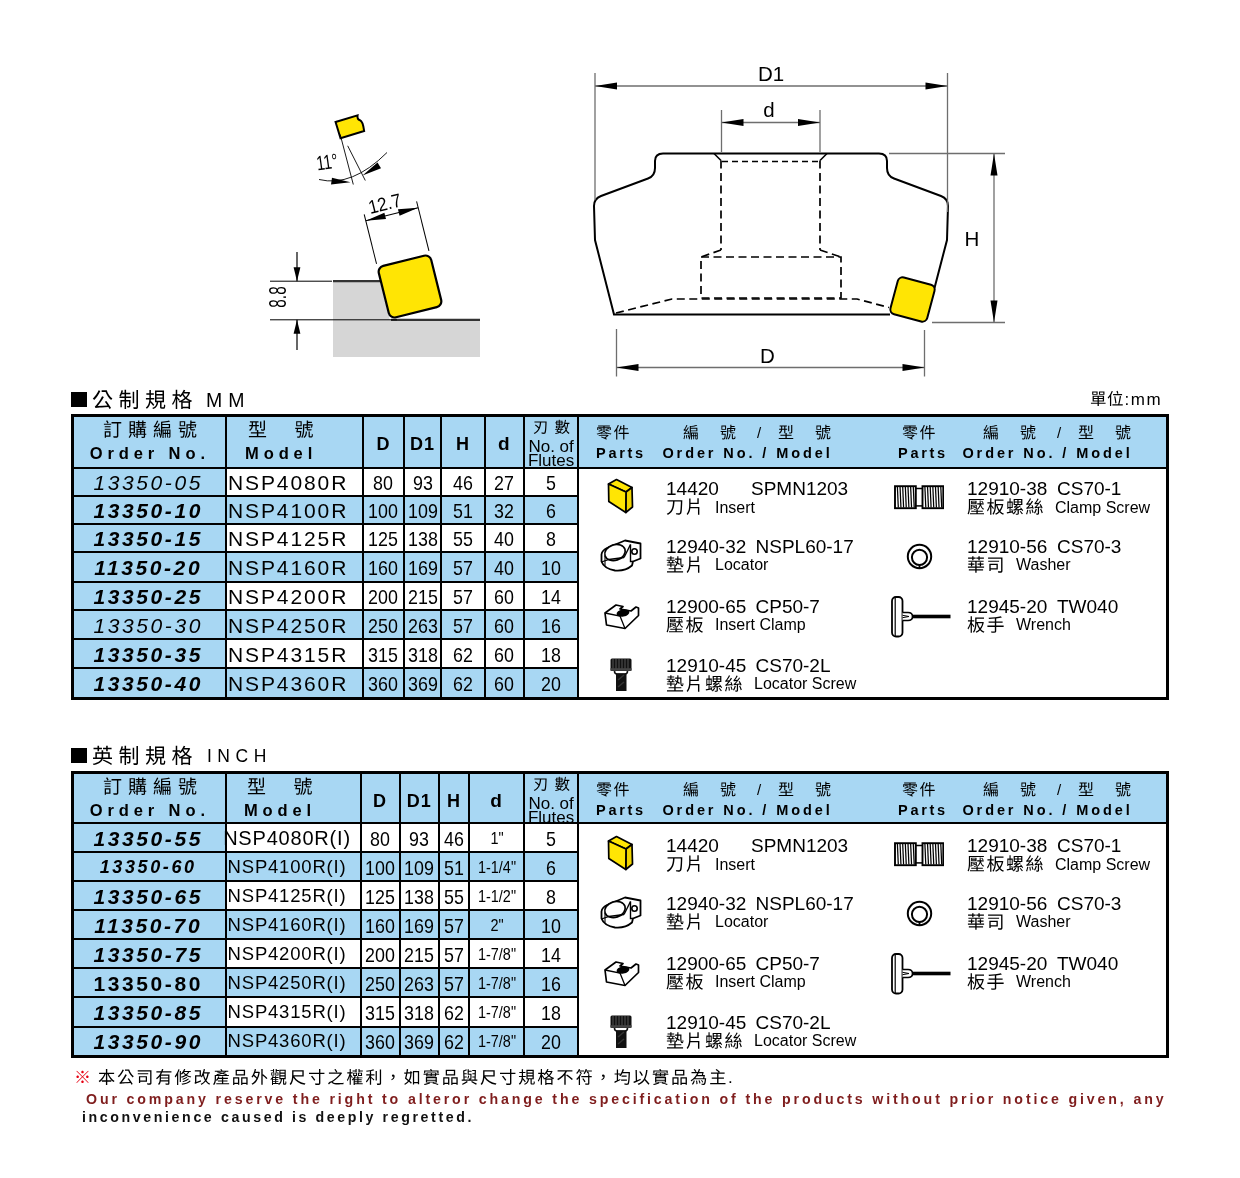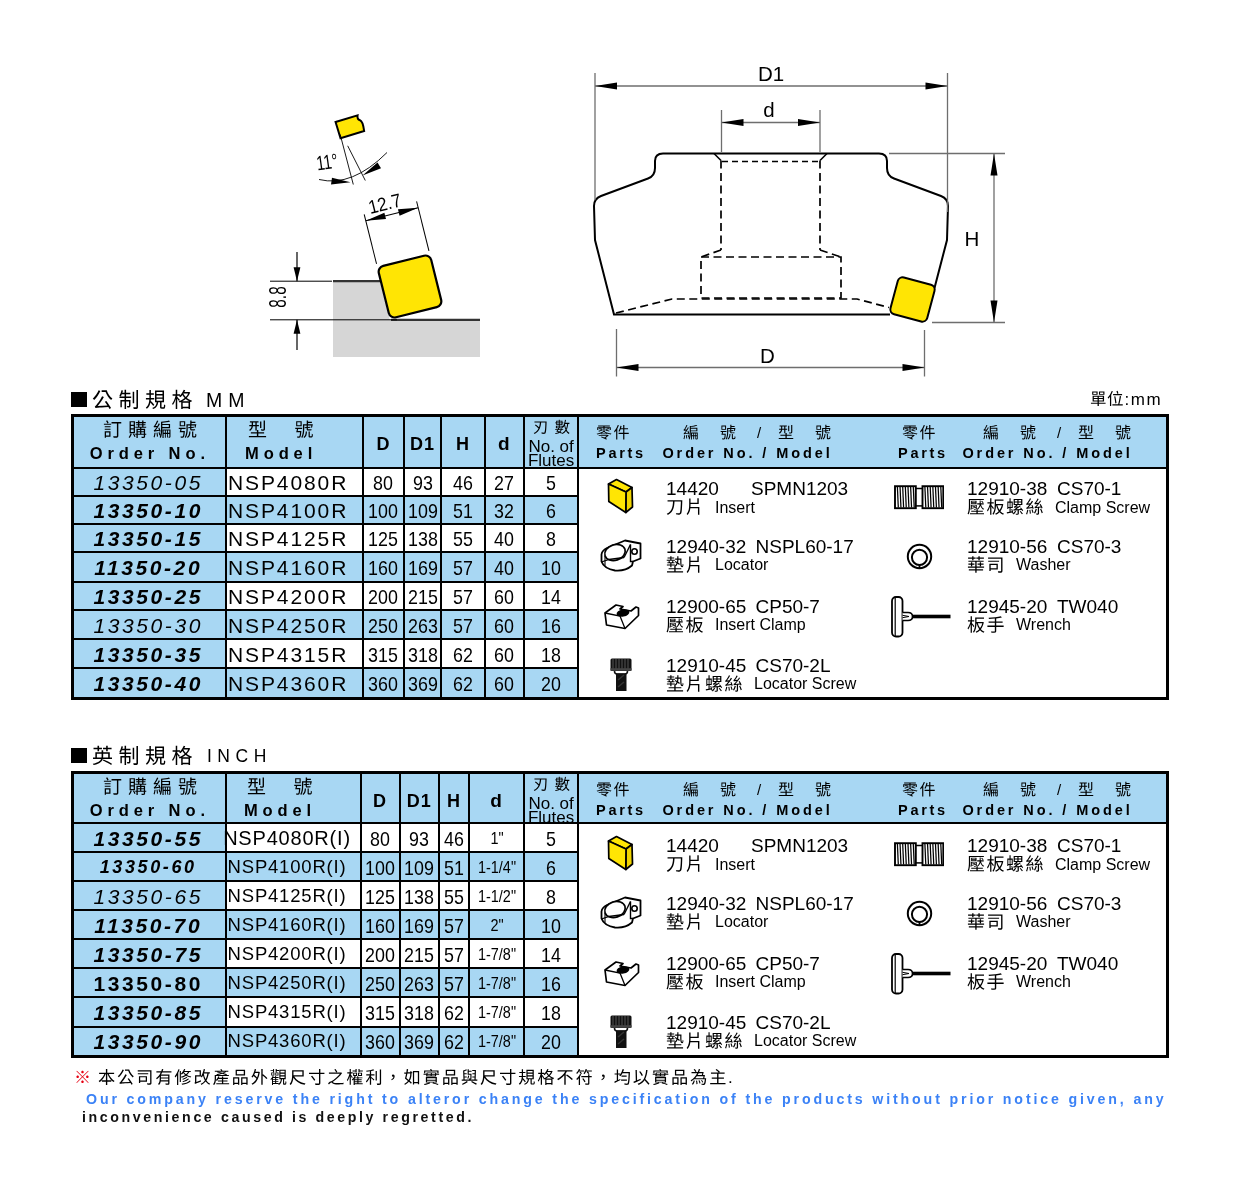--- a/index.html
+++ b/index.html
@@ -465,21 +465,21 @@
 <div class="ct" style="left:454.1px;top:837.8px;font-size:21px;transform:translate(-50%,-50%) scaleX(0.85);">46</div>
 <div class="ct" style="left:496.6px;top:837.8px;font-size:17px;transform:translate(-50%,-50%) scaleX(0.85);">1"</div>
 <div class="ct" style="left:551.1px;top:837.8px;font-size:21px;transform:translate(-50%,-50%) scaleX(0.85);">5</div>
 <div class="ct" style="left:148.2px;top:866.7px;font-size:18px;font-weight:bold;font-style:italic;letter-spacing:2.6px">13350-60</div>
 <div class="ct" style="left:287.0px;top:866.7px;font-size:18.5px;letter-spacing:0.8px">NSP4100R(I)</div>
 <div class="ct" style="left:380.1px;top:866.7px;font-size:21px;transform:translate(-50%,-50%) scaleX(0.85);">100</div>
 <div class="ct" style="left:419.3px;top:866.7px;font-size:21px;transform:translate(-50%,-50%) scaleX(0.85);">109</div>
 <div class="ct" style="left:454.1px;top:866.7px;font-size:21px;transform:translate(-50%,-50%) scaleX(0.85);">51</div>
 <div class="ct" style="left:496.6px;top:866.7px;font-size:17px;transform:translate(-50%,-50%) scaleX(0.85);">1-1/4"</div>
 <div class="ct" style="left:551.1px;top:866.7px;font-size:21px;transform:translate(-50%,-50%) scaleX(0.85);">6</div>
-<div class="ct" style="left:148.2px;top:895.7px;font-size:21px;font-weight:normal;font-style:italic;letter-spacing:2.6px">13350-65</div>
+<div class="ct" style="left:148.2px;top:895.7px;font-size:21px;font-weight:bold;font-style:italic;letter-spacing:2.6px">13350-65</div>
 <div class="ct" style="left:287.0px;top:895.7px;font-size:18.5px;letter-spacing:0.8px">NSP4125R(I)</div>
 <div class="ct" style="left:380.1px;top:895.7px;font-size:21px;transform:translate(-50%,-50%) scaleX(0.85);">125</div>
 <div class="ct" style="left:419.3px;top:895.7px;font-size:21px;transform:translate(-50%,-50%) scaleX(0.85);">138</div>
 <div class="ct" style="left:454.1px;top:895.7px;font-size:21px;transform:translate(-50%,-50%) scaleX(0.85);">55</div>
 <div class="ct" style="left:496.6px;top:895.7px;font-size:17px;transform:translate(-50%,-50%) scaleX(0.85);">1-1/2"</div>
 <div class="ct" style="left:551.1px;top:895.7px;font-size:21px;transform:translate(-50%,-50%) scaleX(0.85);">8</div>
 <div class="ct" style="left:148.2px;top:924.9px;font-size:21px;font-weight:bold;font-style:italic;letter-spacing:2.6px">11350-70</div>
 <div class="ct" style="left:287.0px;top:924.9px;font-size:18.5px;letter-spacing:0.8px">NSP4160R(I)</div>
 <div class="ct" style="left:380.1px;top:924.9px;font-size:21px;transform:translate(-50%,-50%) scaleX(0.85);">160</div>
 <div class="ct" style="left:419.3px;top:924.9px;font-size:21px;transform:translate(-50%,-50%) scaleX(0.85);">169</div>
@@ -819,13 +819,13 @@
       <use href="#gFF0C" transform="translate(496.6,0) scale(0.1720)" fill="#000"></use>
       <use href="#g5747" transform="translate(515.7,0) scale(0.1720)" fill="#000"></use>
       <use href="#g4EE5" transform="translate(534.8,0) scale(0.1720)" fill="#000"></use>
       <use href="#g5BE6" transform="translate(553.9,0) scale(0.1720)" fill="#000"></use>
       <use href="#g54C1" transform="translate(573.0,0) scale(0.1720)" fill="#000"></use>
       <use href="#g70BA" transform="translate(592.1,0) scale(0.1720)" fill="#000"></use>
       <use href="#g4E3B" transform="translate(611.2,0) scale(0.1720)" fill="#000"></use>
     </g>
   </svg>
 <div style="position:absolute;left:728.0px;top:1069.1px;font-size:17.0px;font-weight:normal;letter-spacing:0.00px;color:#000;line-height:1;white-space:nowrap;">.</div>
-<div style="position:absolute;left:86.0px;top:1091.5px;font-size:14.2px;font-weight:bold;letter-spacing:2.85px;color:#3b82f6;line-height:1;white-space:nowrap;">Our company reserve the right to alteror change the specification of the products without prior notice given, any</div>
+<div style="position:absolute;left:86.0px;top:1091.5px;font-size:14.2px;font-weight:bold;letter-spacing:2.85px;color:#7f1d1d;line-height:1;white-space:nowrap;">Our company reserve the right to alteror change the specification of the products without prior notice given, any</div>
 <div style="position:absolute;left:82.0px;top:1109.5px;font-size:14.2px;font-weight:bold;letter-spacing:2.60px;color:#111;line-height:1;white-space:nowrap;">inconvenience caused is deeply regretted.</div>
 </body></html>

